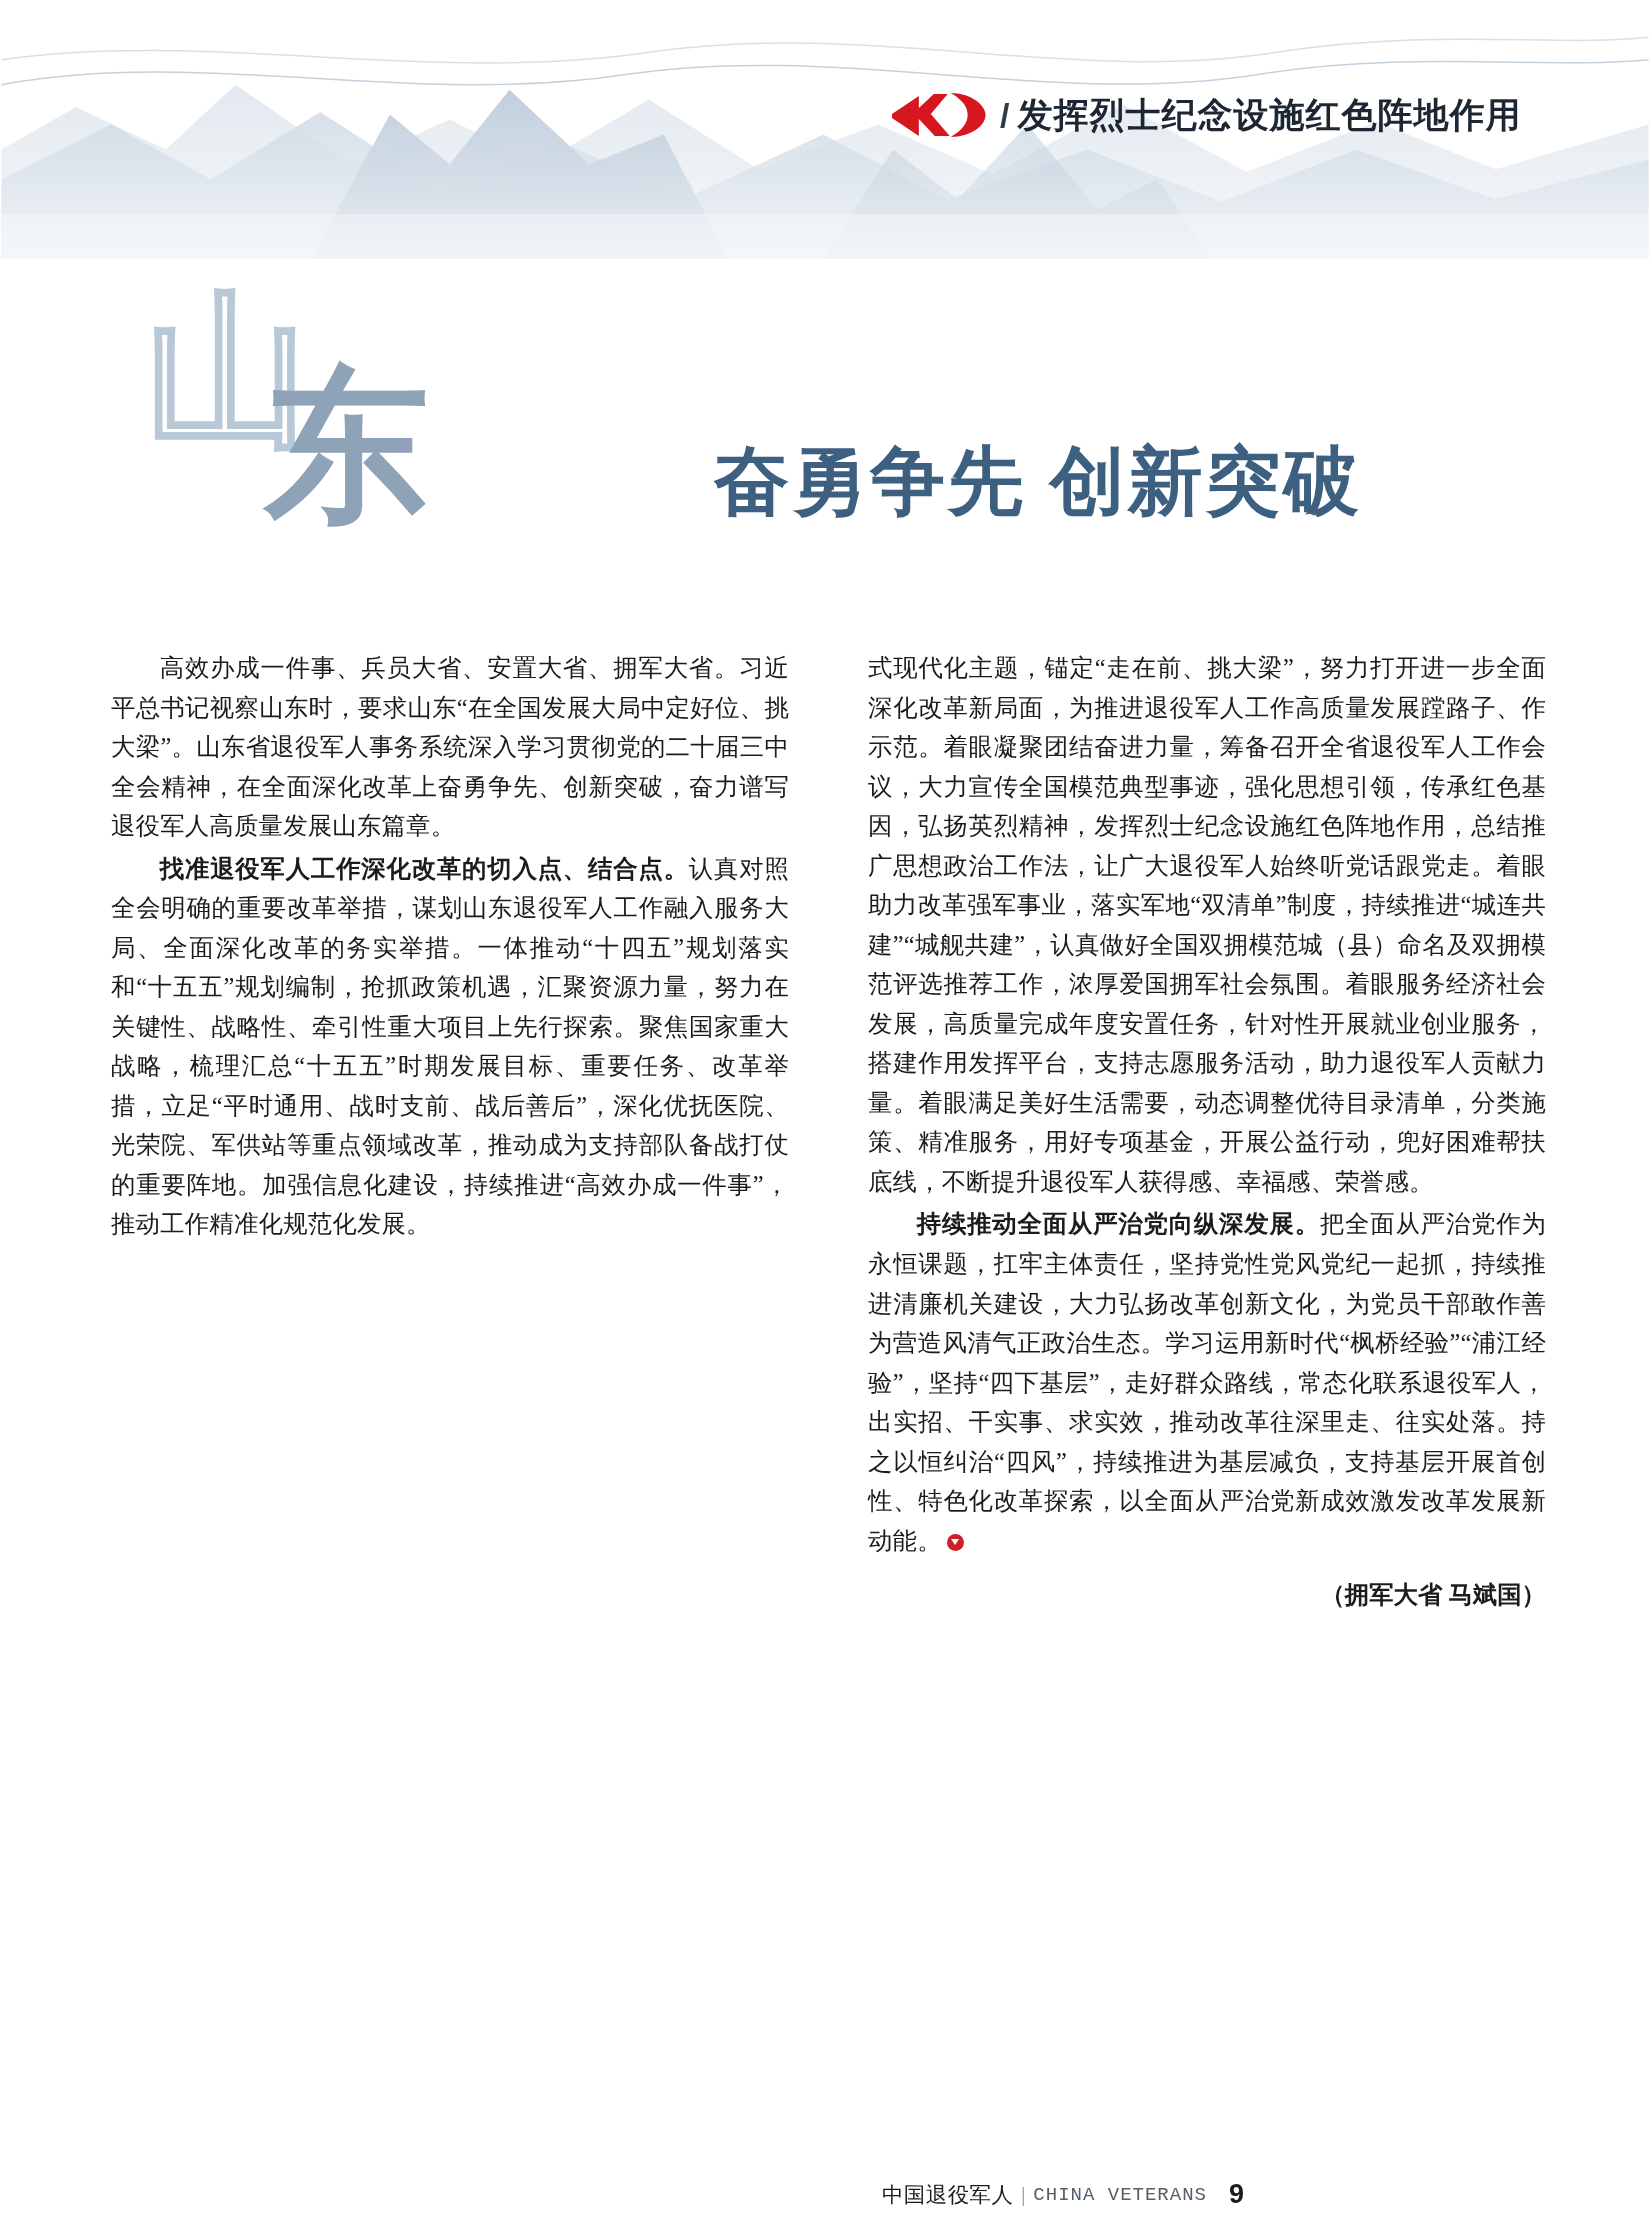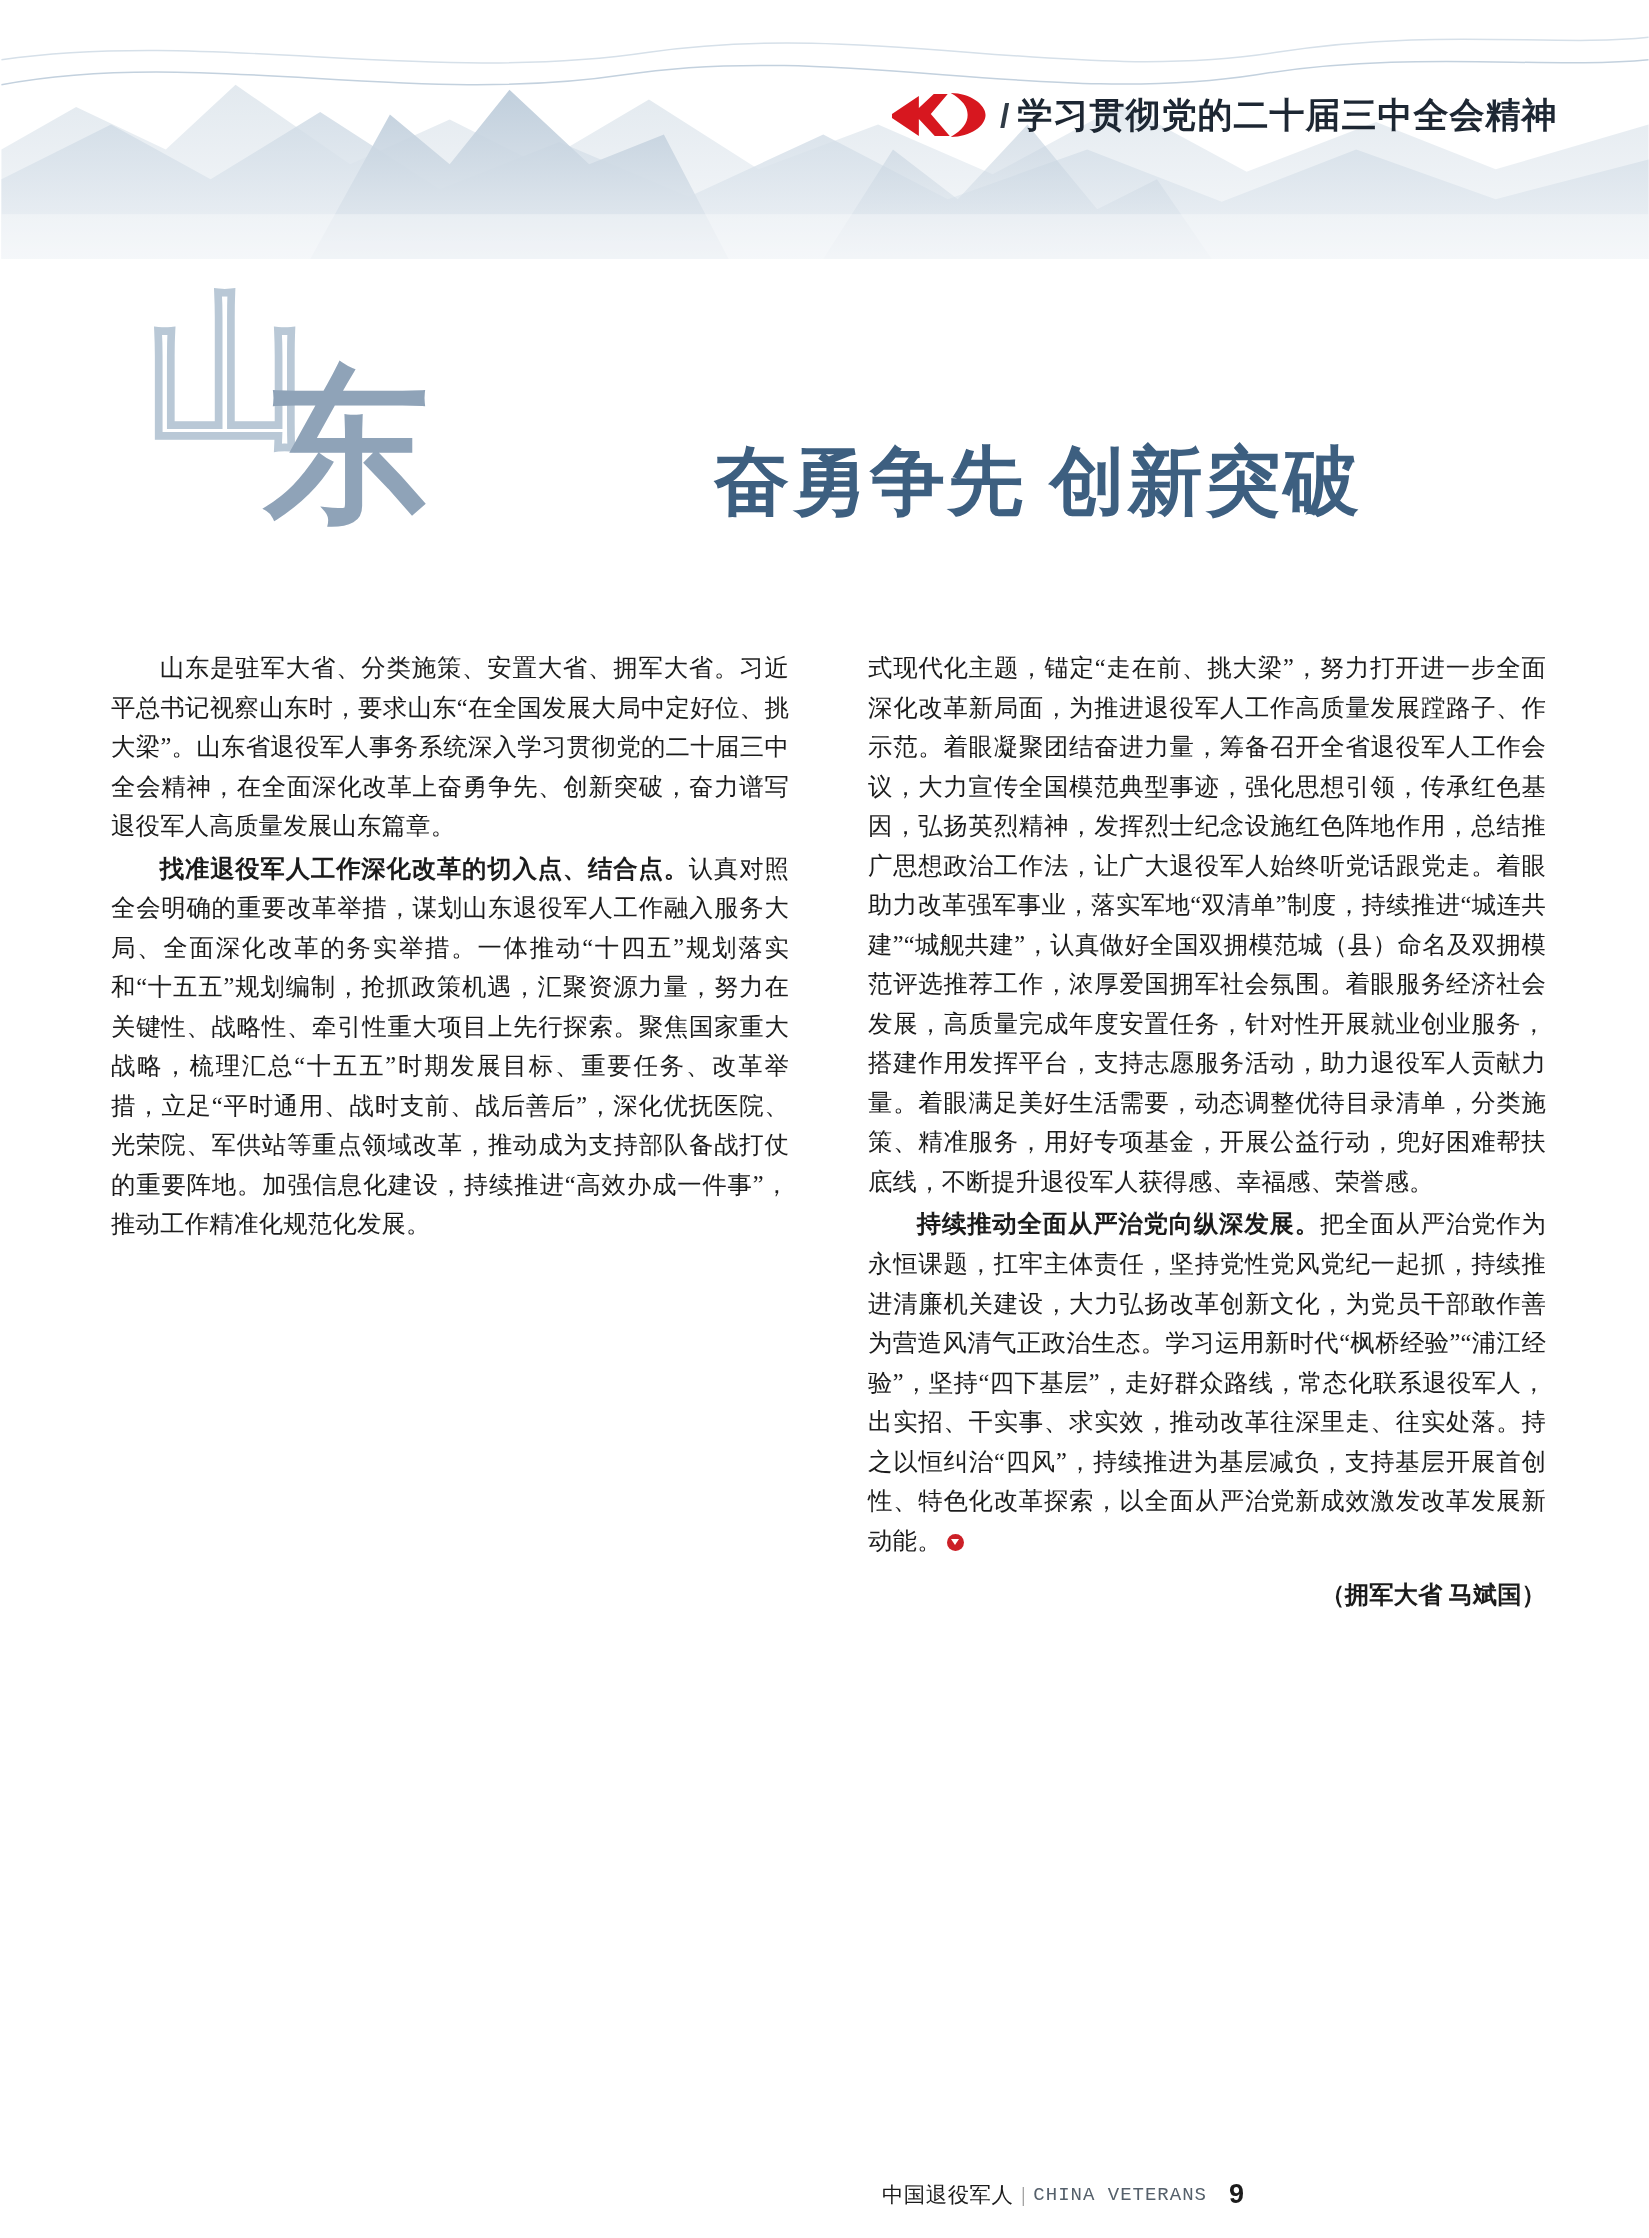--- a/index.html
+++ b/index.html
@@ -243,34 +243,34 @@
 
 <div class="banner">
   <div class="banner-mark">
     <svg width="107" height="54" viewBox="0 0 215 108" xmlns="http://www.w3.org/2000/svg">
       <path d="M8,52 L62,16 L62,40 L92,12 L120,12 L86,52 L124,96 L94,96 L62,62 L62,96 L8,60 Z" fill="#d7171f"></path>
       <path d="M126,10 C166,10 196,34 196,54 C196,76 166,98 126,98 C150,84 160,70 160,54 C160,38 150,24 126,10 Z" fill="#d7171f"></path>
       <circle cx="150" cy="52" r="9" fill="#ffffff"></circle>
     </svg>
   </div>
   <div class="banner-slash">/</div>
-  <div class="banner-text">学习贯彻党的二十届三中全会精神</div>
+  <div class="banner-text">发挥烈士纪念设施红色阵地作用</div>
 </div>
 
 <div class="title-block">
   <div class="bigchar-outline">山</div>
   <div class="bigchar-solid">东</div>
   <div class="headline2">奋勇争先  创新突破</div>
 </div>
 
 <div class="columns">
 
   <div class="col">
     <p class="para indent">
-      <span>山东是驻军大省、分类施策、安置大省、拥军大省。习近平总书记视察山东时，要求山东“在全国发展大局中定好位、挑大梁”。山东省退役军人事务系统深入学习贯彻党的二十届三中全会精神，在全面深化改革上奋勇争先、创新突破，奋力谱写退役军人高质量发展山东篇章。</span>
+      <span>高效办成一件事、兵员大省、安置大省、拥军大省。习近平总书记视察山东时，要求山东“在全国发展大局中定好位、挑大梁”。山东省退役军人事务系统深入学习贯彻党的二十届三中全会精神，在全面深化改革上奋勇争先、创新突破，奋力谱写退役军人高质量发展山东篇章。</span>
     </p>
     <p class="para indent">
       <span class="lead">找准退役军人工作深化改革的切入点、结合点。</span><span>认真对照全会明确的重要改革举措，谋划山东退役军人工作融入服务大局、全面深化改革的务实举措。一体推动“十四五”规划落实和“十五五”规划编制，抢抓政策机遇，汇聚资源力量，努力在关键性、战略性、牵引性重大项目上先行探索。聚焦国家重大战略，梳理汇总“十五五”时期发展目标、重要任务、改革举措，立足“平时通用、战时支前、战后善后”，深化优抚医院、光荣院、军供站等重点领域改革，推动成为支持部队备战打仗的重要阵地。加强信息化建设，持续推进“高效办成一件事”，推动工作精准化规范化发展。</span>
     </p>
   </div>
 
   <div class="col">
     <p class="para">
       <span>式现代化主题，锚定“走在前、挑大梁”，努力打开进一步全面深化改革新局面，为推进退役军人工作高质量发展蹚路子、作示范。着眼凝聚团结奋进力量，筹备召开全省退役军人工作会议，大力宣传全国模范典型事迹，强化思想引领，传承红色基因，弘扬英烈精神，发挥烈士纪念设施红色阵地作用，总结推广思想政治工作法，让广大退役军人始终听党话跟党走。着眼助力改革强军事业，落实军地“双清单”制度，持续推进“城连共建”“城舰共建”，认真做好全国双拥模范城（县）命名及双拥模范评选推荐工作，浓厚爱国拥军社会氛围。着眼服务经济社会发展，高质量完成年度安置任务，针对性开展就业创业服务，搭建作用发挥平台，支持志愿服务活动，助力退役军人贡献力量。着眼满足美好生活需要，动态调整优待目录清单，分类施策、精准服务，用好专项基金，开展公益行动，兜好困难帮扶底线，不断提升退役军人获得感、幸福感、荣誉感。</span>
     </p>

